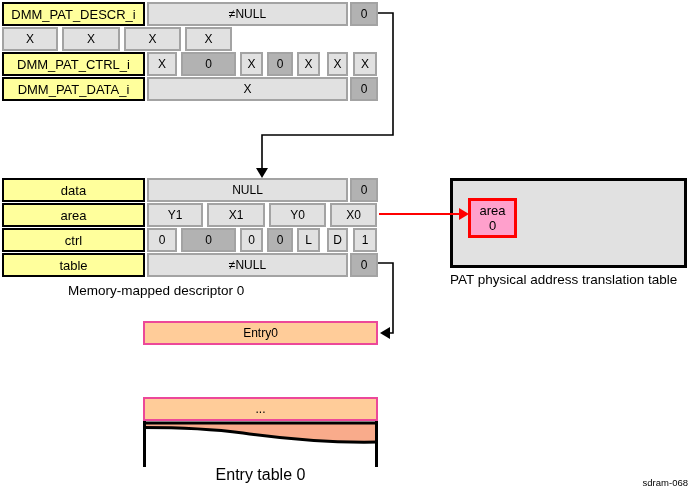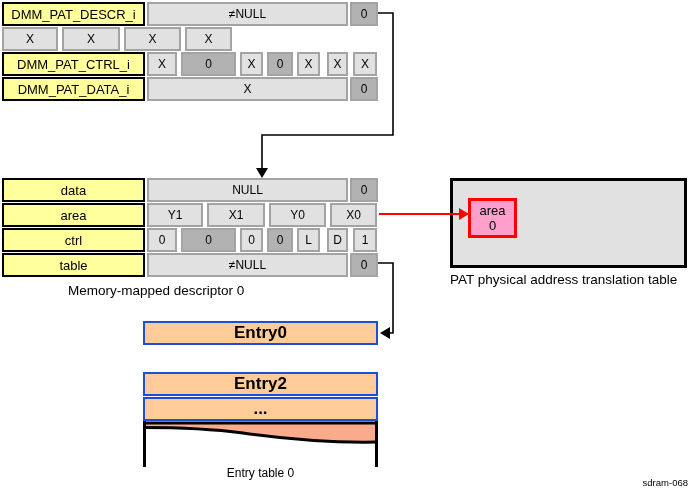--- a/index.html
+++ b/index.html
@@ -32,25 +32,25 @@
     background:#E1E1E1;border:3px solid #000;box-sizing:border-box;
   }
   .area-box{
     position:absolute;left:468px;top:198px;width:49px;height:40px;
     background:#FFA0CC;border:3px solid #FF0000;box-sizing:border-box;
     display:flex;flex-direction:column;align-items:center;justify-content:center;
     font-size:13px;line-height:15px;
   }
   .entry-row{
     position:absolute;left:143px;width:235px;height:24px;
-    background:#FFCC99;border:2px solid #1d4ed8;box-sizing:border-box;
-    display:flex;align-items:center;justify-content:center;font-size:17px;font-weight:bold;
+    background:#FFCC99;border:2px solid #ec4899;box-sizing:border-box;
+    display:flex;align-items:center;justify-content:center;font-size:12px;
   }
   .pat-caption{position:absolute;left:450px;top:272px;width:237px;font-size:13.5px;}
-  .entry-caption{position:absolute;left:143px;top:466px;width:235px;text-align:center;font-size:12px;}
+  .entry-caption{position:absolute;left:143px;top:466px;width:235px;text-align:center;font-size:16px;}
   .footer{position:absolute;left:590px;top:477px;width:98px;text-align:right;font-size:9.5px;}
   svg{display:block}
   .overlay{position:absolute;left:0;top:0;pointer-events:none;}
   .torn{position:absolute;left:143px;top:421px;}
 </style>
 </head>
 <body>
 
 <div id="canvas">
 
@@ -111,21 +111,20 @@
   <div class="caption" style="left:68px;top:283px">Memory-mapped descriptor 0</div>
 
   <div class="pat-box"></div>
   <div class="area-box">
     <span>area</span>
     <span>0</span>
   </div>
   <div class="pat-caption">PAT physical address translation table</div>
 
   <div class="entry-row" style="top:321px">Entry0</div>
-  <div class="entry-row" style="top:372px">Entry2</div>
   <div class="entry-row" style="top:397px">...</div>
 
   <svg class="torn" width="235" height="47" viewBox="0 0 235 47">
     <path d="M2,2 L233,2 L233,21 C185,22 135,17 100,12 C70,8 35,6.5 2,6.5 Z" fill="#F9AB8B" stroke="none"></path>
     <path d="M0,2 L235,2" stroke="#000" stroke-width="3" fill="none"></path>
     <path d="M235,21 C185,22 135,17 100,12 C70,8 35,6.5 0,6.5" stroke="#000" stroke-width="3" fill="none"></path>
     <line x1="1.5" y1="0" x2="1.5" y2="46" stroke="#000" stroke-width="3"></line>
     <line x1="233.5" y1="0" x2="233.5" y2="46" stroke="#000" stroke-width="3"></line>
   </svg>
   <div class="entry-caption">Entry table 0</div>

